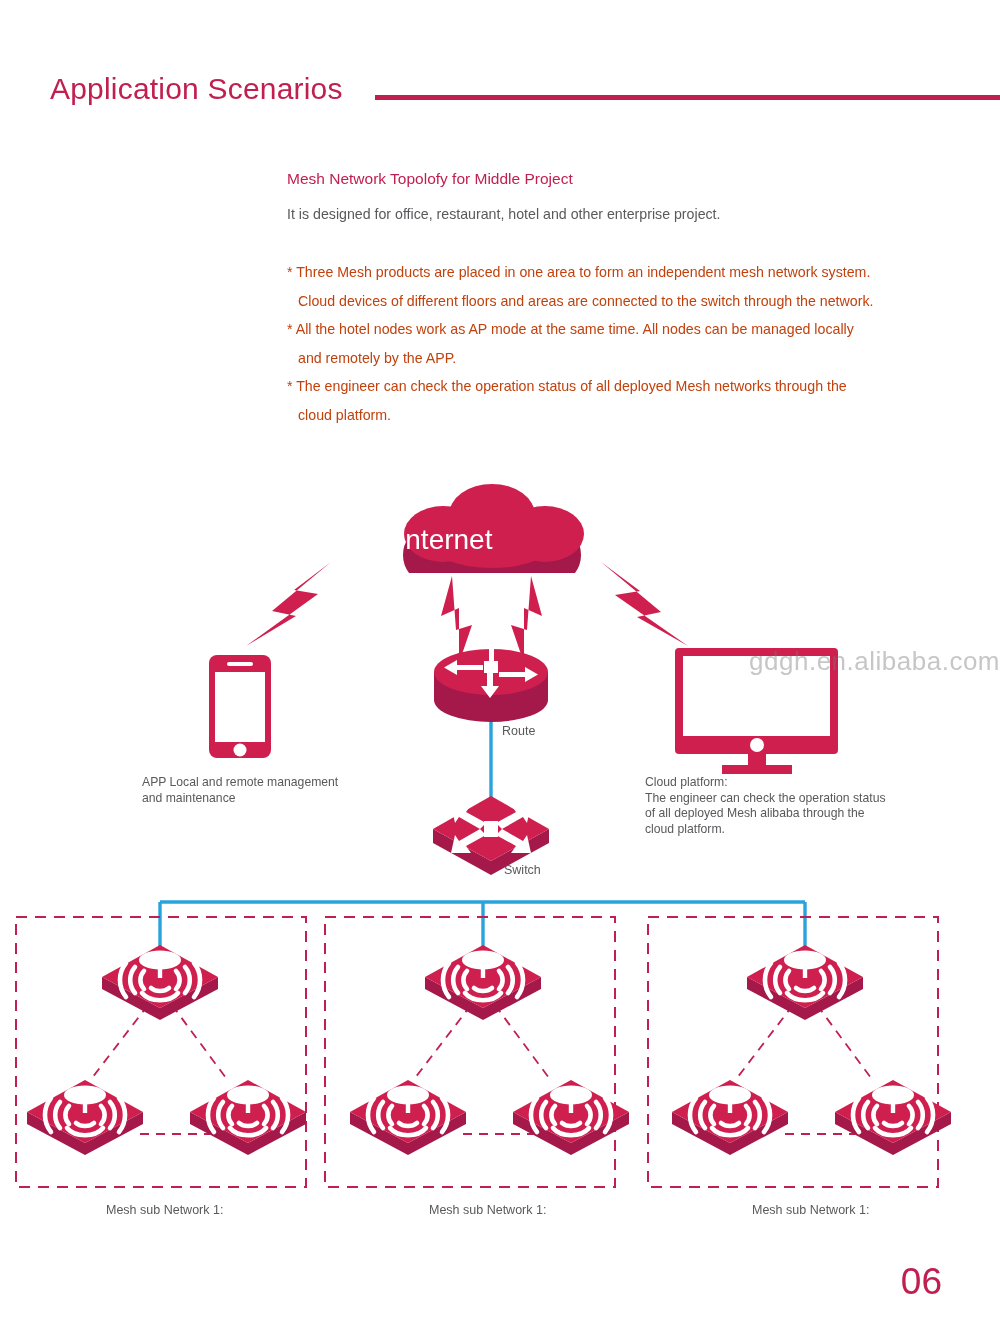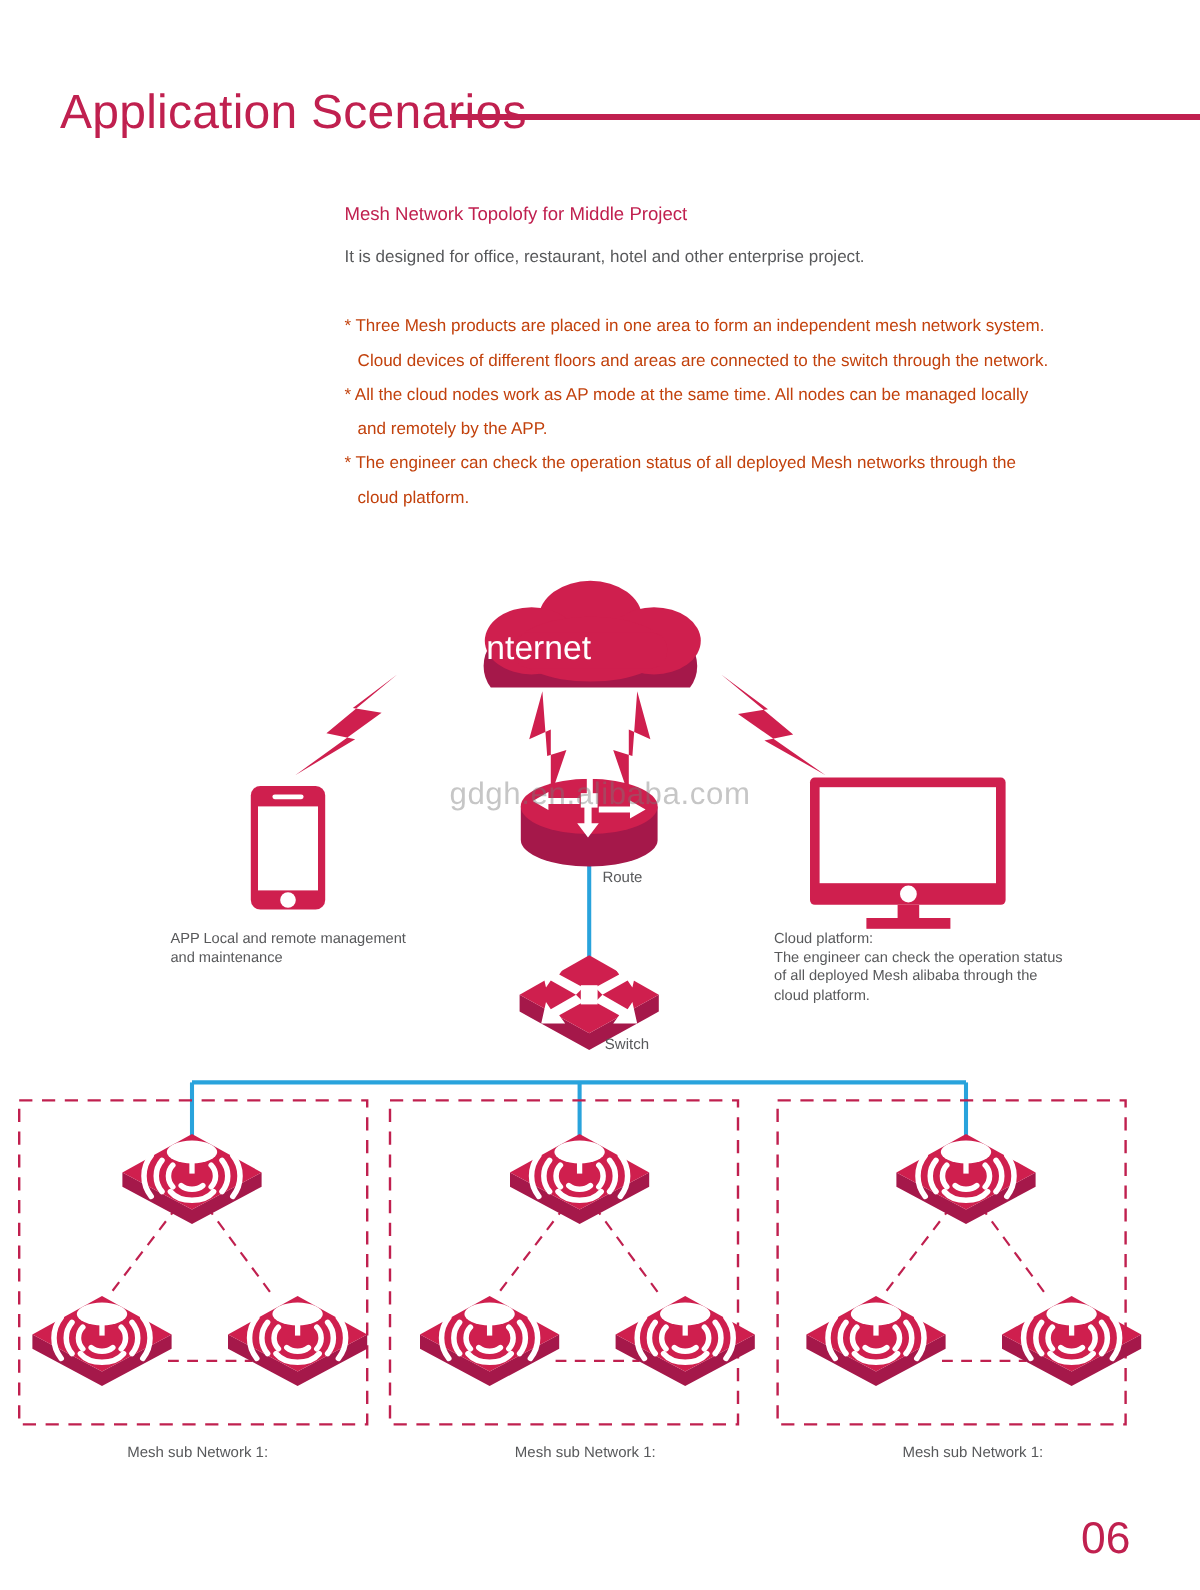--- a/index.html
+++ b/index.html
@@ -5,21 +5,21 @@
 <style>
   html,body{margin:0;padding:0;background:#ffffff;}
   body{
     width:1000px;height:1325px;position:relative;overflow:hidden;
     font-family:"Liberation Sans","DejaVu Sans",sans-serif;
     color:#58595b;
   }
   
   #page-title{
     position:absolute;left:50px;top:72px;
-    font-size:40px;font-weight:400;color:#c0204f;
+    font-size:30px;font-weight:400;color:#c0204f;
     letter-spacing:.2px;white-space:nowrap;
   }
   #title-rule{
     position:absolute;left:375px;top:95px;right:0;height:5px;
     background:#c0204f;
   }
   
   #subhead{
     position:absolute;left:287px;top:170px;
     font-size:15.5px;color:#c0204f;white-space:nowrap;
@@ -49,21 +49,21 @@
   #cap-2{left:429px;top:1203px;}
   #cap-3{left:752px;top:1203px;}
   
   #internet-word{
     position:absolute;left:0;top:524px;width:892px;text-align:center;
     font-size:28px;color:#ffffff;pointer-events:none;
   }
   #internet-word span{margin-left:-2px;}
   
   #watermark{
-    position:absolute;left:0;top:646px;width:1000px;text-align:center;
+    position:absolute;left:0;top:646px;width:1000px;text-align:right;
     font-size:26px;color:rgba(120,120,120,.42);
     letter-spacing:.5px;pointer-events:none;
   }
   
   #page-number{
     position:absolute;right:58px;bottom:22px;
     font-size:37px;color:#c0204f;
   }
 </style>
 </head>
@@ -71,21 +71,21 @@
 
 <div id="page-title">Application Scenarios</div>
 <div id="title-rule"></div>
 
 <div id="subhead">Mesh Network Topolofy for Middle Project</div>
 <div id="lede">It is designed for office, restaurant, hotel and other enterprise project.</div>
 
 <div id="bullets">
   <p class="b">* Three Mesh products are placed in one area to form an independent mesh network system.</p>
   <p class="cont">Cloud devices of different floors and areas are connected to the switch through the network.</p>
-  <p class="b">* All the cloud nodes work as AP mode at the same time. All nodes can be managed locally</p>
+  <p class="b">* All the hotel nodes work as AP mode at the same time. All nodes can be managed locally</p>
   <p class="cont">and remotely by the APP.</p>
   <p class="b">* The engineer can check the operation status of all deployed Mesh networks through the</p>
   <p class="cont">cloud platform.</p>
 </div>
 
 <div id="diagram">
 <svg width="1000" height="1325" viewBox="0 0 1000 1325" xmlns="http://www.w3.org/2000/svg">
   <defs>
 
     <g id="ap-node">

